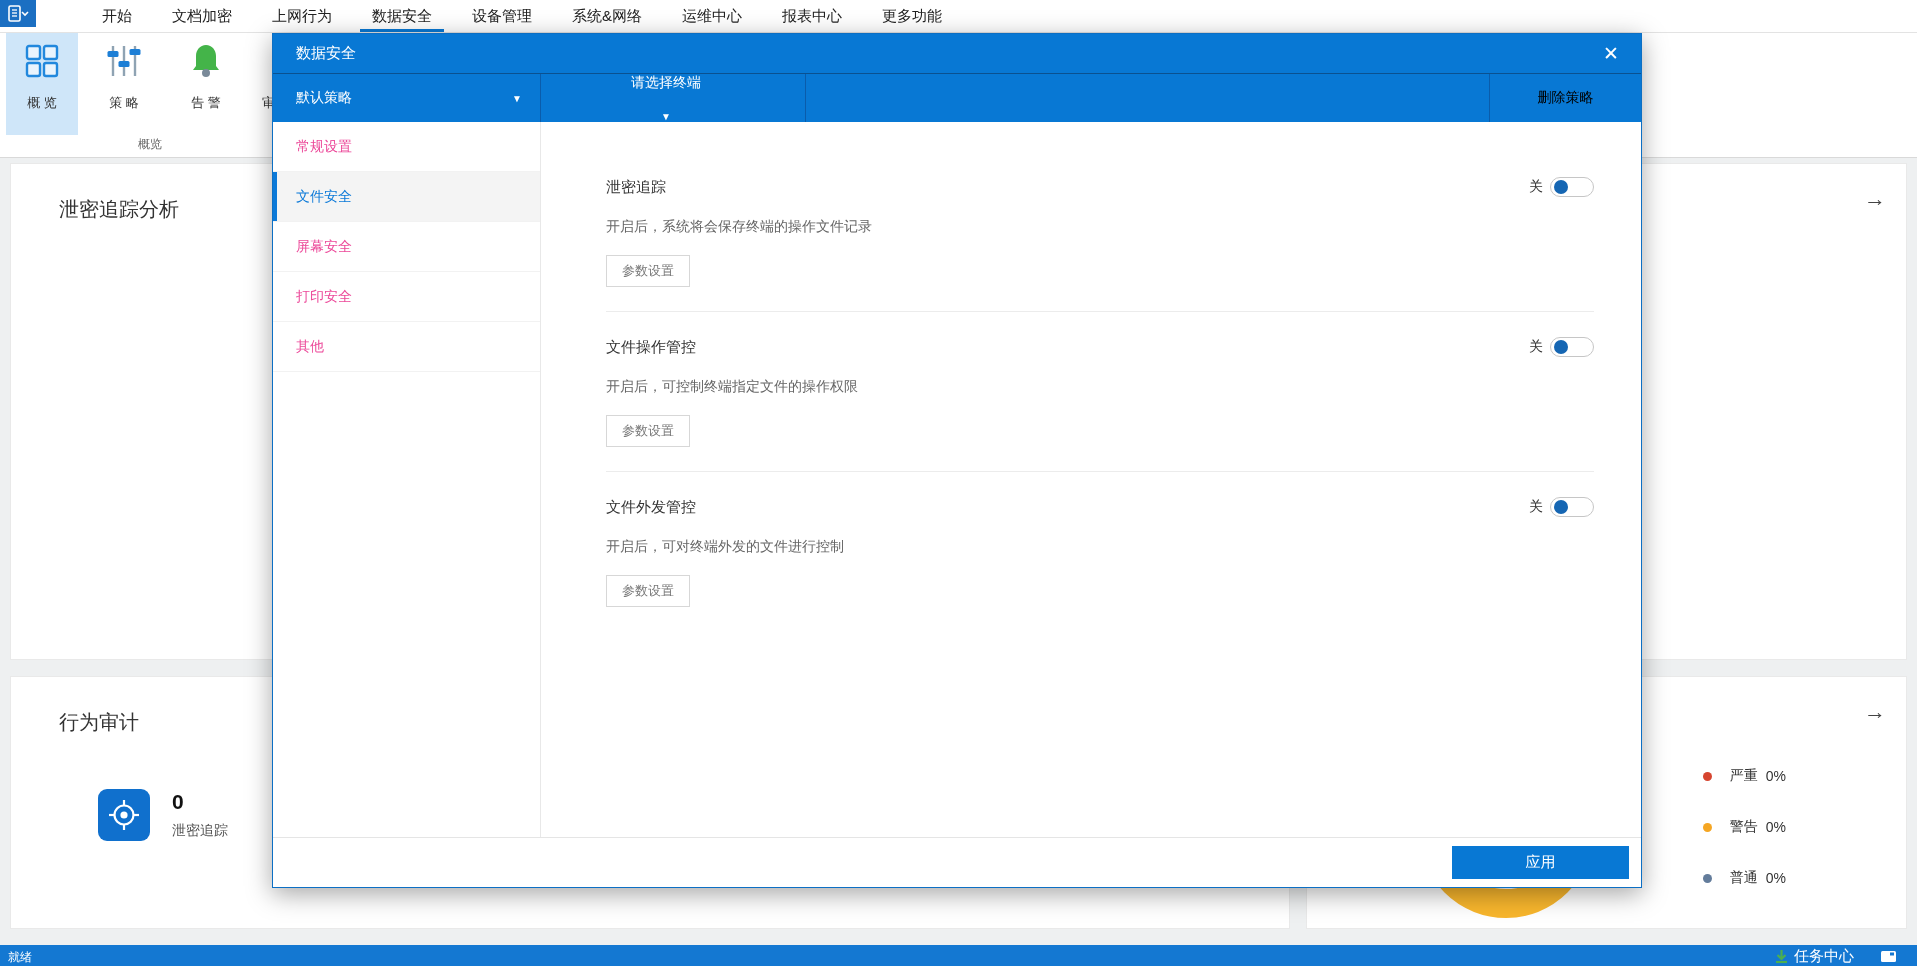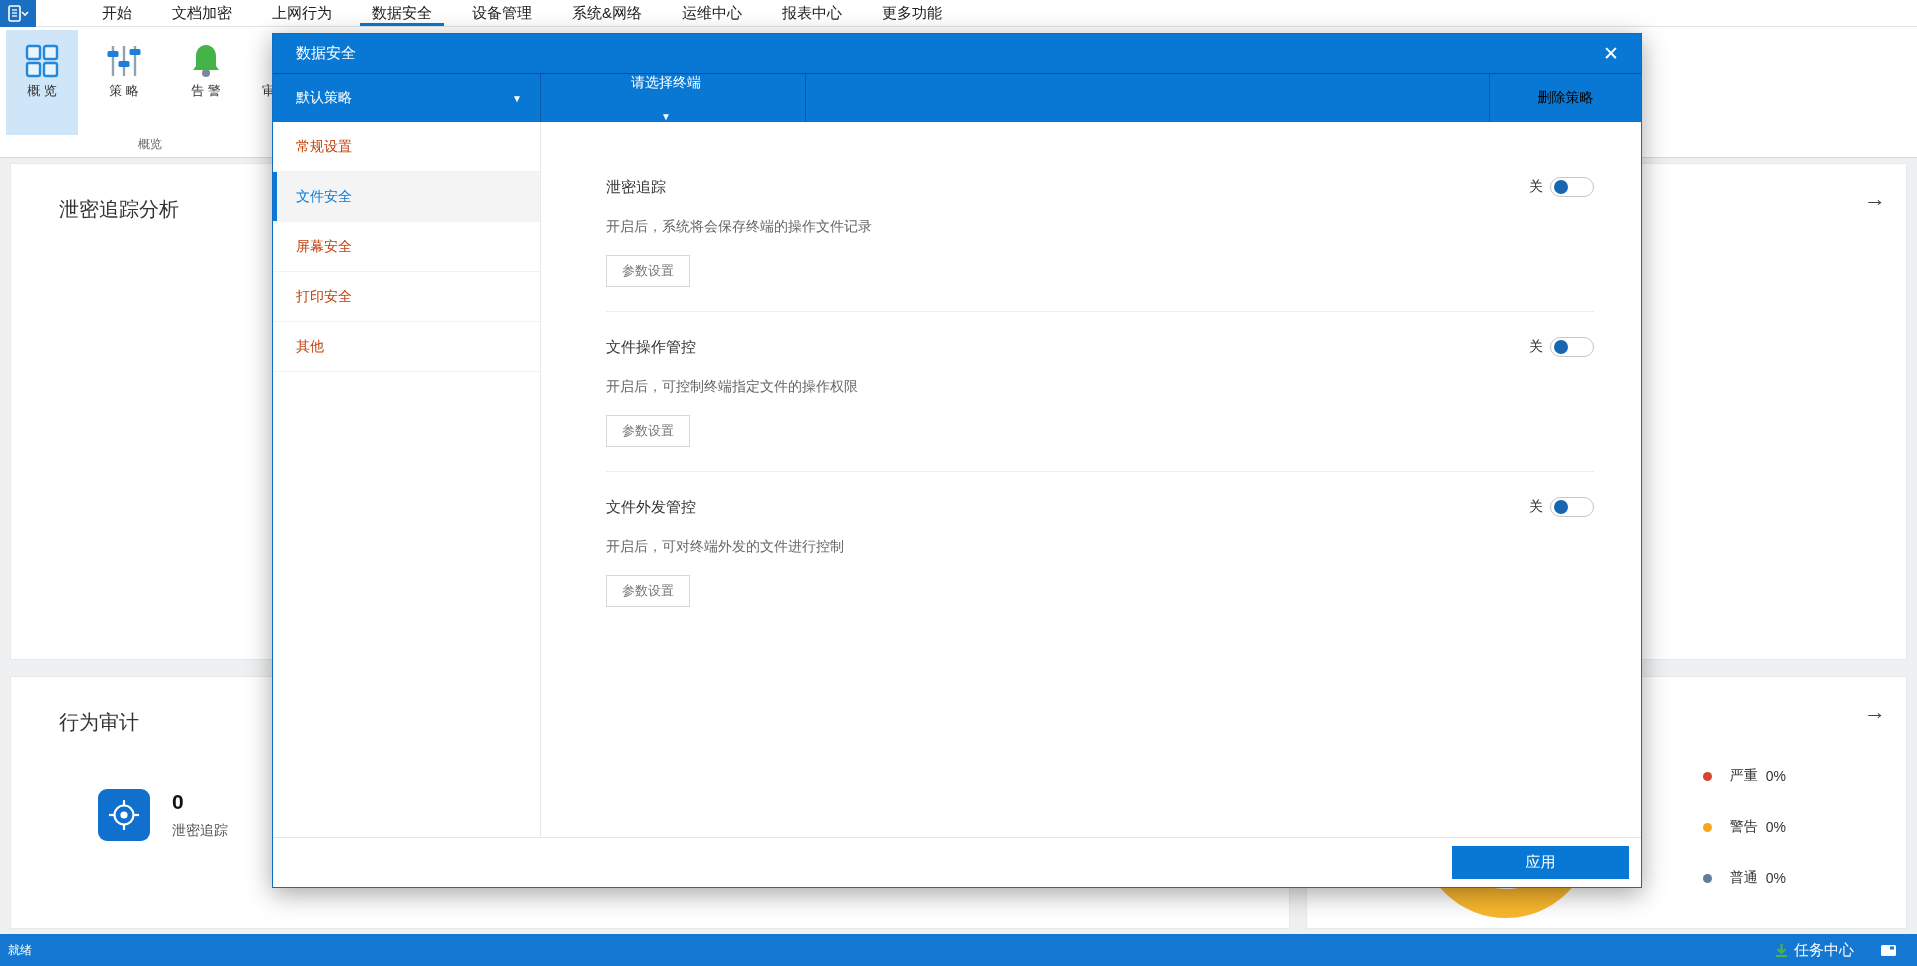--- a/index.html
+++ b/index.html
@@ -3,39 +3,39 @@
 <meta charset="utf-8">
 <style>
   * { margin:0; padding:0; box-sizing:border-box; }
   html,body { width:1917px; height:966px; overflow:hidden; }
   body {
     font-family:"Liberation Sans","DejaVu Sans",sans-serif;
     background:#eef0f1; position:relative; color:#333;
   }
 
   
-  .menubar { position:absolute; left:0; top:0; width:100%; height:27px;
+  .menubar { position:absolute; left:0; top:0; width:100%; height:33px;
     background:#fff; border-bottom:1px solid #e3e3e3; display:flex; align-items:stretch; z-index:5;}
   .appbtn { width:36px; height:27px; background:#1b6fc2; display:flex; align-items:center;
     justify-content:center; cursor:pointer; }
   .menu-items { display:flex; margin-left:46px; }
   .menu-item { padding:0 20px; font-size:15px; color:#222; display:flex; align-items:center;
     cursor:pointer; position:relative; }
   .menu-item.active::after { content:""; position:absolute; left:8px; right:8px; bottom:0;
     height:3px; background:#0878d4; }
 
   
   .ribbon { position:absolute; left:0; top:27px; width:100%; height:131px; background:#fff;
     border-bottom:1px solid #d9d9d9; z-index:4; }
   .ribbon-items { display:flex; padding:3px 0 0 6px; height:108px; }
   .ribbon-item { width:72px; height:105px; display:flex; flex-direction:column; align-items:center;
     justify-content:flex-start; padding-top:10px; cursor:pointer; margin-right:10px; }
   .ribbon-item.selected { background:#cfe6f9; }
   .ribbon-item .ricon { width:42px; height:42px; display:flex; align-items:center; justify-content:center; }
-  .ribbon-item .rlabel { font-size:13px; color:#333; white-space:nowrap; }
+  .ribbon-item .rlabel { margin-top:12px; font-size:13px; color:#333; white-space:nowrap; }
   .ribbon-group-label { position:absolute; left:0; width:300px; bottom:4px; text-align:center;
     font-size:12px; color:#666; }
 
   
   .panel { position:absolute; background:#fff; border:1px solid #e9e9e9; }
   .panel-title { position:absolute; left:48px; top:32px; font-size:20px; color:#333; }
   .panel-arrow { position:absolute; right:20px; top:24px; font-size:22px; color:#444; cursor:pointer; line-height:1;}
   #panel-trace { left:10px; top:163px; width:1897px; height:497px; }
   #card-audit { left:10px; top:676px; width:1280px; height:253px; }
   #card-alarm { left:1306px; top:676px; width:601px; height:253px; }
@@ -69,21 +69,21 @@
   .mt-dd2 { width:265px; padding:0 34px 0 20px;flex-direction:column; }
   .mt-dd .dd-label { flex:1; }
   .mt-dd .caret { font-size:10px; }
   .mt-spacer { flex:1; }
   .mt-delete { width:152px; border-left:1px solid #0a5cab; color:#000000; font-size:14px;
     display:flex; align-items:center; justify-content:center; cursor:pointer; }
 
   .modal-body { flex:1; display:flex; min-height:0; }
   .modal-sidebar { width:268px; border-right:1px solid #e8e8e8; }
   .side-item { height:50px; display:flex; align-items:center; padding-left:23px; font-size:14px;
-    color:#c2410c; border-bottom:1px solid #f2f2f2; cursor:pointer; position:relative; }
+    color:#ec4899; border-bottom:1px solid #f2f2f2; cursor:pointer; position:relative; }
   .side-item.selected { background:#f4f4f4; color:#0b79d8; }
   .side-item.selected::before { content:""; position:absolute; left:0; top:0; bottom:0; width:4px;
     background:#0b79d8; }
 
   .modal-content { flex:1; padding:0 47px 0 65px; }
   .section { border-bottom:1px solid #ececec; padding-bottom:24px; }
   .section.first { padding-top:55px; }
   .section:not(.first) { padding-top:25px; }
   .section:last-child { border-bottom:none; }
   .sec-head { display:flex; align-items:center; justify-content:space-between; }
@@ -98,21 +98,21 @@
   .param-btn { margin-top:19px; display:inline-block; border:1px solid #d7d7d7; background:#fff;
     font-size:13px; color:#777; padding:6px 15px; cursor:pointer; }
 
   .modal-footer { height:50px; border-top:1px solid #e5e5e5; display:flex; align-items:center;
     justify-content:flex-end; padding-right:12px; }
   .apply-btn { width:177px; height:33px; background:#0878d4; color:#fff; font-size:15px;
     border:none; cursor:pointer; }
 
   
   .statusbar { position:absolute; left:0; bottom:0; width:100%; height:21px; background:#1478d2;
-    color:#fff; font-size:12px; display:flex; align-items:center; padding:16px 8px; z-index:30; }
+    color:#fff; font-size:12px; display:flex; align-items:flex-end; padding:0 8px; z-index:30; }
   .status-left { flex:1; }
   .status-right { display:flex; align-items:center; }
   .task-center { display:flex; align-items:center; cursor:pointer; margin-right:26px; }
   .task-center span { margin-left:5px; font-size:15px; }
   .tray-icon { margin-right:12px; cursor:pointer; display:flex; align-items:center; }
 </style>
 </head>
 <body>
 
 <div class="menubar">

